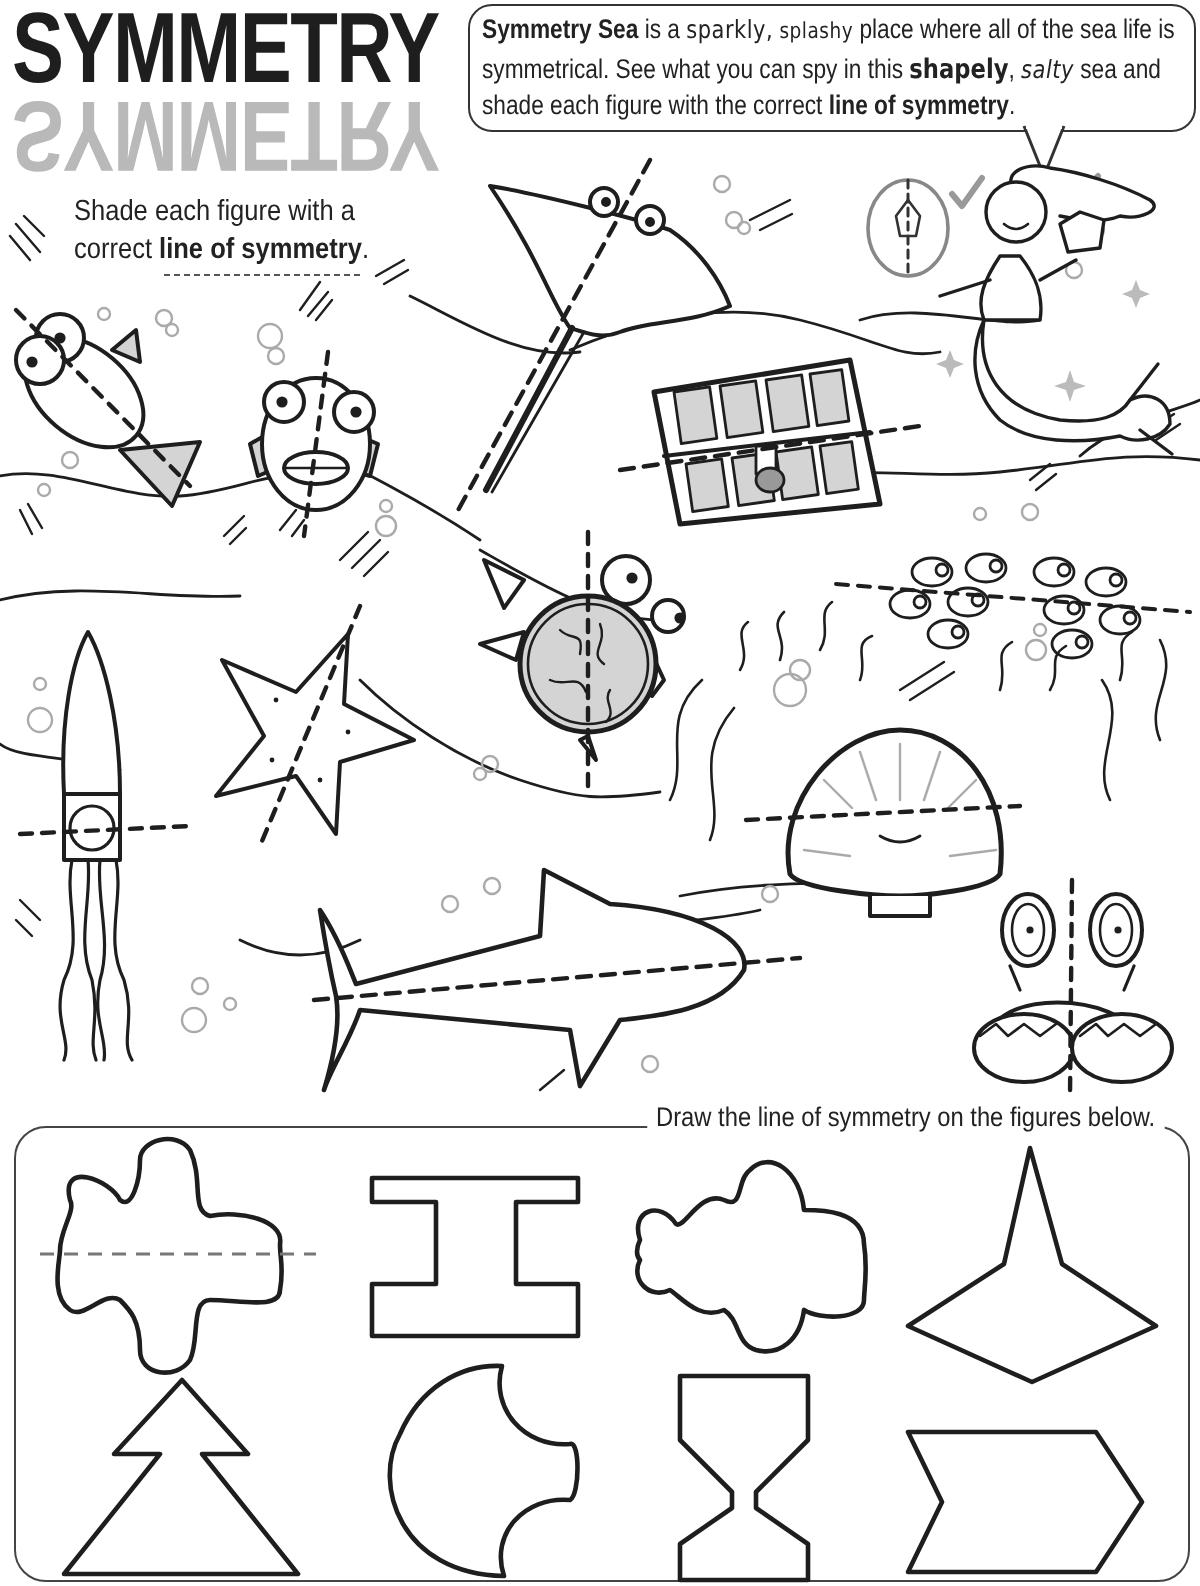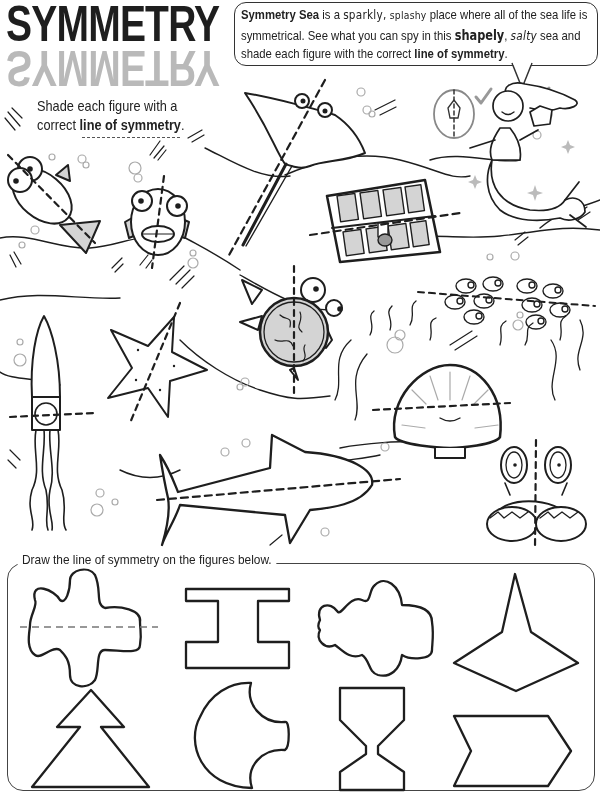--- a/index.html
+++ b/index.html
@@ -8,21 +8,21 @@
   .title{left:6px;top:2px;font-family:"Liberation Sans",sans-serif;font-weight:bold;font-size:50px;letter-spacing:-1px;line-height:44px;color:#1e1e1e;transform:scaleX(0.78);transform-origin:left top;}
   .title-mirror{left:6px;top:46px;font-weight:bold;font-size:50px;letter-spacing:-1px;line-height:44px;color:#b9b9b9;transform:scaleX(0.78) scaleY(-1);transform-origin:left 22px;}
   .instr{left:37px;top:97px;font-size:14.5px;line-height:19px;color:#222;transform:scaleX(0.88);transform-origin:left top;width:230px;}
   .instr b{font-weight:bold;}
   .instr-under{left:82px;top:137px;width:98px;border-top:1.5px dashed #555;}
   .bubble{left:234px;top:2px;width:362px;height:62px;border:1.5px solid #333;border-radius:12px;background:#fff;}
   .bubble-text{left:241px;top:6px;width:420px;font-size:13.5px;line-height:18.5px;color:#222;transform:scaleX(0.84);transform-origin:left top;}
   .bubble-text .hand{font-family:"DejaVu Sans",sans-serif;font-size:12.5px;font-weight:normal;letter-spacing:0.3px;}
   .bubble-text .heavy{font-family:"DejaVu Sans",sans-serif;font-weight:bold;}
   .bottom-box{left:7px;top:563px;width:586px;height:226px;border:1.5px solid #444;border-radius:16px;}
-  .bottom-label{left:0;top:550px;width:600px;text-align:left;}
+  .bottom-label{left:0;top:550px;width:600px;text-align:right;}
   .bottom-label span{background:#fff;padding:0 5px;font-size:13.5px;color:#222;display:inline-block;transform:scaleX(0.88);}
   svg{position:absolute;left:0;top:0;}
 </style>
 </head>
 <body>
 
 <div class="abs title">SYMMETRY</div>
 <div class="abs title-mirror">SYMMETRY</div>
 
 <div class="abs instr">

